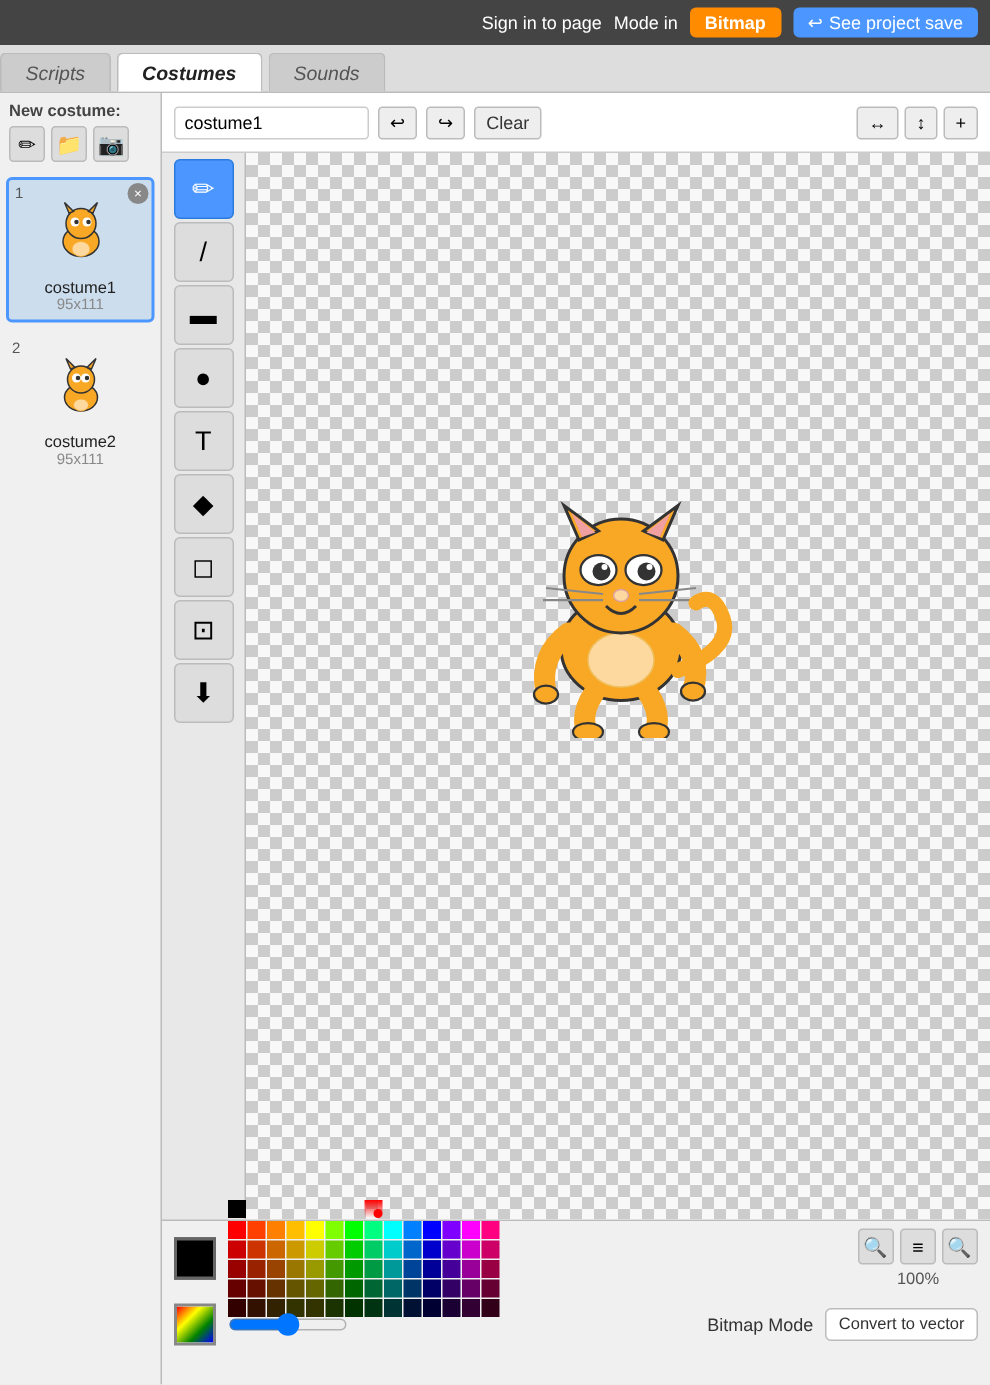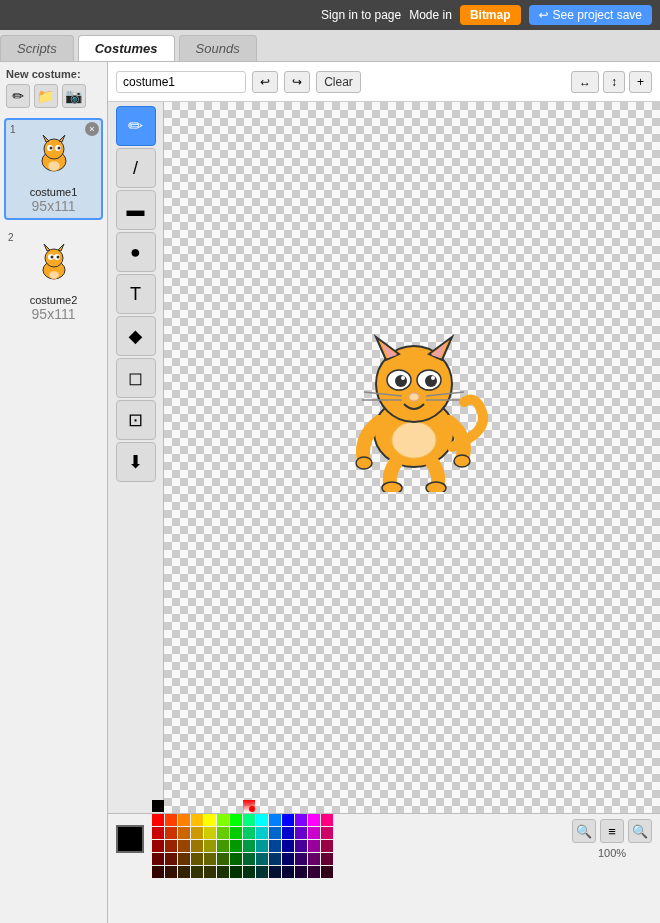--- a/index.html
+++ b/index.html
@@ -154,21 +154,21 @@
       align-items: center;
       justify-content: center;
       background: transparent;
     }
     .costume-name {
       font-size: 11px;
       color: #222;
       margin-top: 2px;
     }
     .costume-size {
-      font-size: 14px;
+      font-size: 10px;
       color: #888;
     }
 
     
     .right-area {
       flex: 1;
       display: flex;
       flex-direction: column;
     }
 
@@ -639,16 +639,26 @@
         <div class="tool-icons-right">
           <div class="tool-icon-row">
             <div class="small-tool-btn">🔍</div>
             <div class="small-tool-btn">≡</div>
             <div class="small-tool-btn">🔍</div>
           </div>
           <div class="zoom-label">100%</div>
         </div>
       </div>
 
+      <div class="bottom-bottom-row">
+        <div class="eyedropper-color">
+          <div class="eyedropper-color-inner"></div>
+        </div>
+        <div class="slider-container">
+          <input type="range" class="slider" min="0" max="100" value="50" style="">
+        </div>
+        <div class="mode-label">Bitmap Mode</div>
+        <button class="convert-btn">Convert to vector</button>
+      </div>
     </div>
 
   </div>
 </div>
 
 </body></html>

